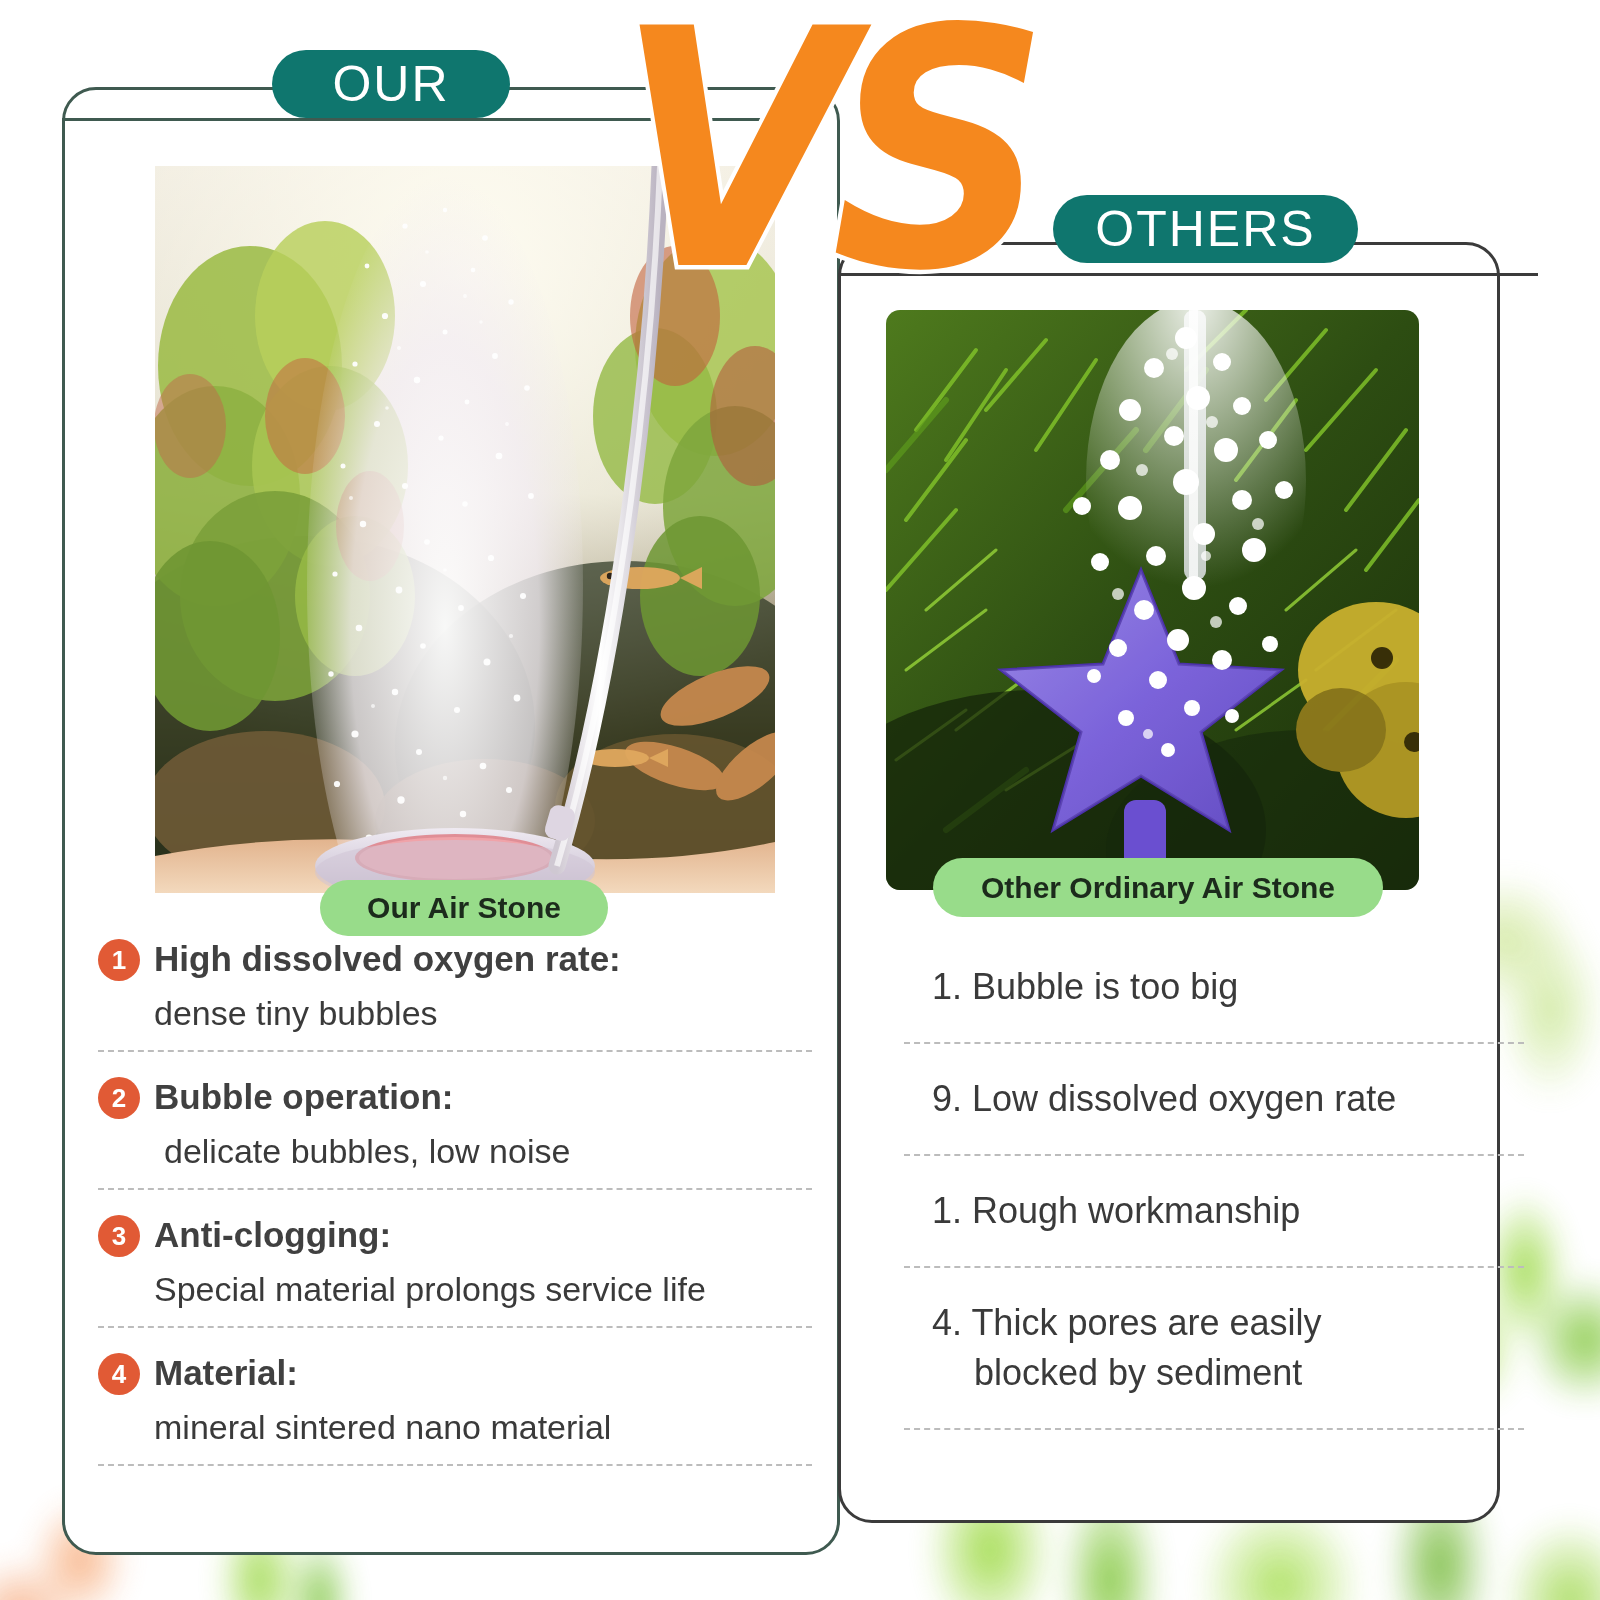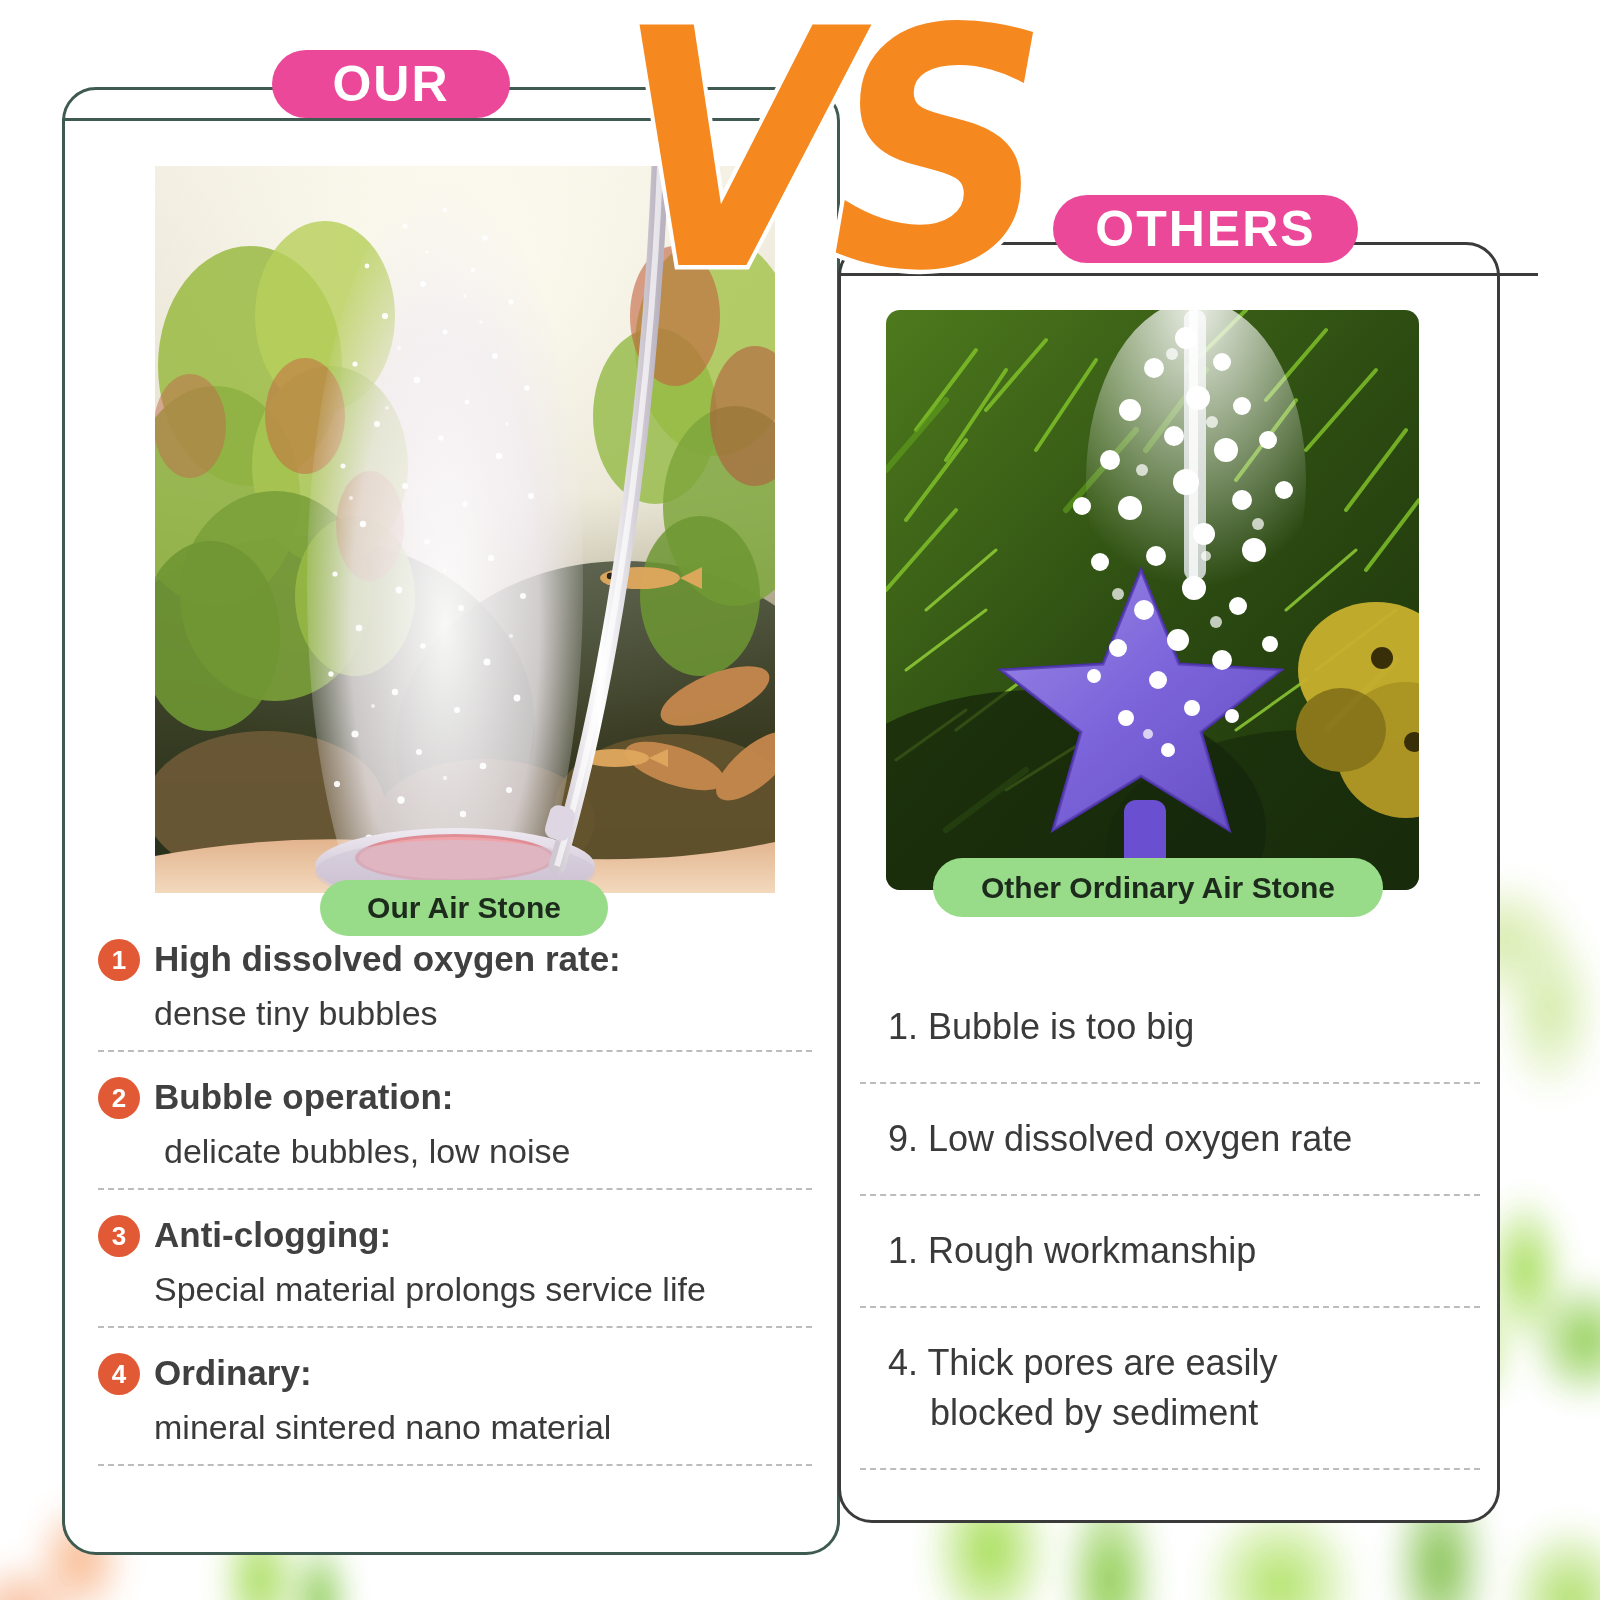--- a/index.html
+++ b/index.html
@@ -50,22 +50,22 @@
     left: 838px; top: 242px; width: 662px; height: 1281px;
     border: 3px solid #3b3b3b; border-radius: 34px;
   }
 
   
   .pill-line { position: absolute; height: 3px; }
   #line-our   { left: 62px;  top: 118px; width: 720px; background: #3f5a50; }
   #line-others{ left: 838px; top: 273px; width: 700px; background: #3b3b3b; }
 
   .hpill {
-    position: absolute; background: #ec4899; border-radius: 60px;
-    color: #ffffff; font-weight: 700; letter-spacing: 2px;
+    position: absolute; background: #0f766e; border-radius: 60px;
+    color: #ffffff; font-weight: 400; letter-spacing: 2px;
     display: flex; align-items: center; justify-content: center;
   }
   #pill-our    { left: 272px;  top: 50px;  width: 238px; height: 68px; font-size: 50px; }
   #pill-others { left: 1053px; top: 195px; width: 305px; height: 68px; font-size: 50px; }
 
   
   #vs-logo {
     position: absolute; left: 588px; top: -24px;
     width: 470px; height: 350px;
     font-size: 330px; font-weight: 700; font-style: italic;
@@ -104,21 +104,21 @@
     flex: 0 0 auto; width: 42px; height: 42px; border-radius: 50%;
     background: #e15a35; color: #fff; font-weight: 700; font-size: 26px;
     display: flex; align-items: center; justify-content: center; margin-top: 3px;
   }
   .fi-title { color: #404040; font-weight: 700; font-size: 35px; line-height: 46px; }
   .fi-desc { color: #3a3a3a; font-size: 34px; line-height: 46px; margin-top: 8px; }
   .indent-1 { padding-left: 56px; }
   .indent-2 { padding-left: 66px; }
 
   
-  #list-others { position: absolute; left: 860px; top: 962px; width: 620px; margin-top: 40px; }
+  #list-others { position: absolute; left: 904px; top: 962px; width: 620px; }
   .oi { color: #3a3a3a; font-size: 36px; line-height: 50px; padding: 0 0 30px 28px;
         border-bottom: 2px dashed #bcbcbc; }
   .oi + .oi { padding-top: 30px; }
   .oi .cont { display: block; padding-left: 42px; }
 </style>
 </head>
 <body>
 
 <div id="stage">
 
@@ -311,21 +311,21 @@
       <div class="fi-head">
         <div class="badge">3</div>
         <div class="fi-title">Anti-clogging:</div>
       </div>
       <div class="fi-desc indent-1">Special material prolongs service life</div>
     </div>
 
     <div class="fi">
       <div class="fi-head">
         <div class="badge">4</div>
-        <div class="fi-title">Ordinary:</div>
+        <div class="fi-title">Material:</div>
       </div>
       <div class="fi-desc indent-1">mineral sintered nano material</div>
     </div>
 
   </div>
 
   <div class="card" id="card-others"></div>
   <div class="pill-line" id="line-others"></div>
 
   <div class="photo" id="photo-others">

